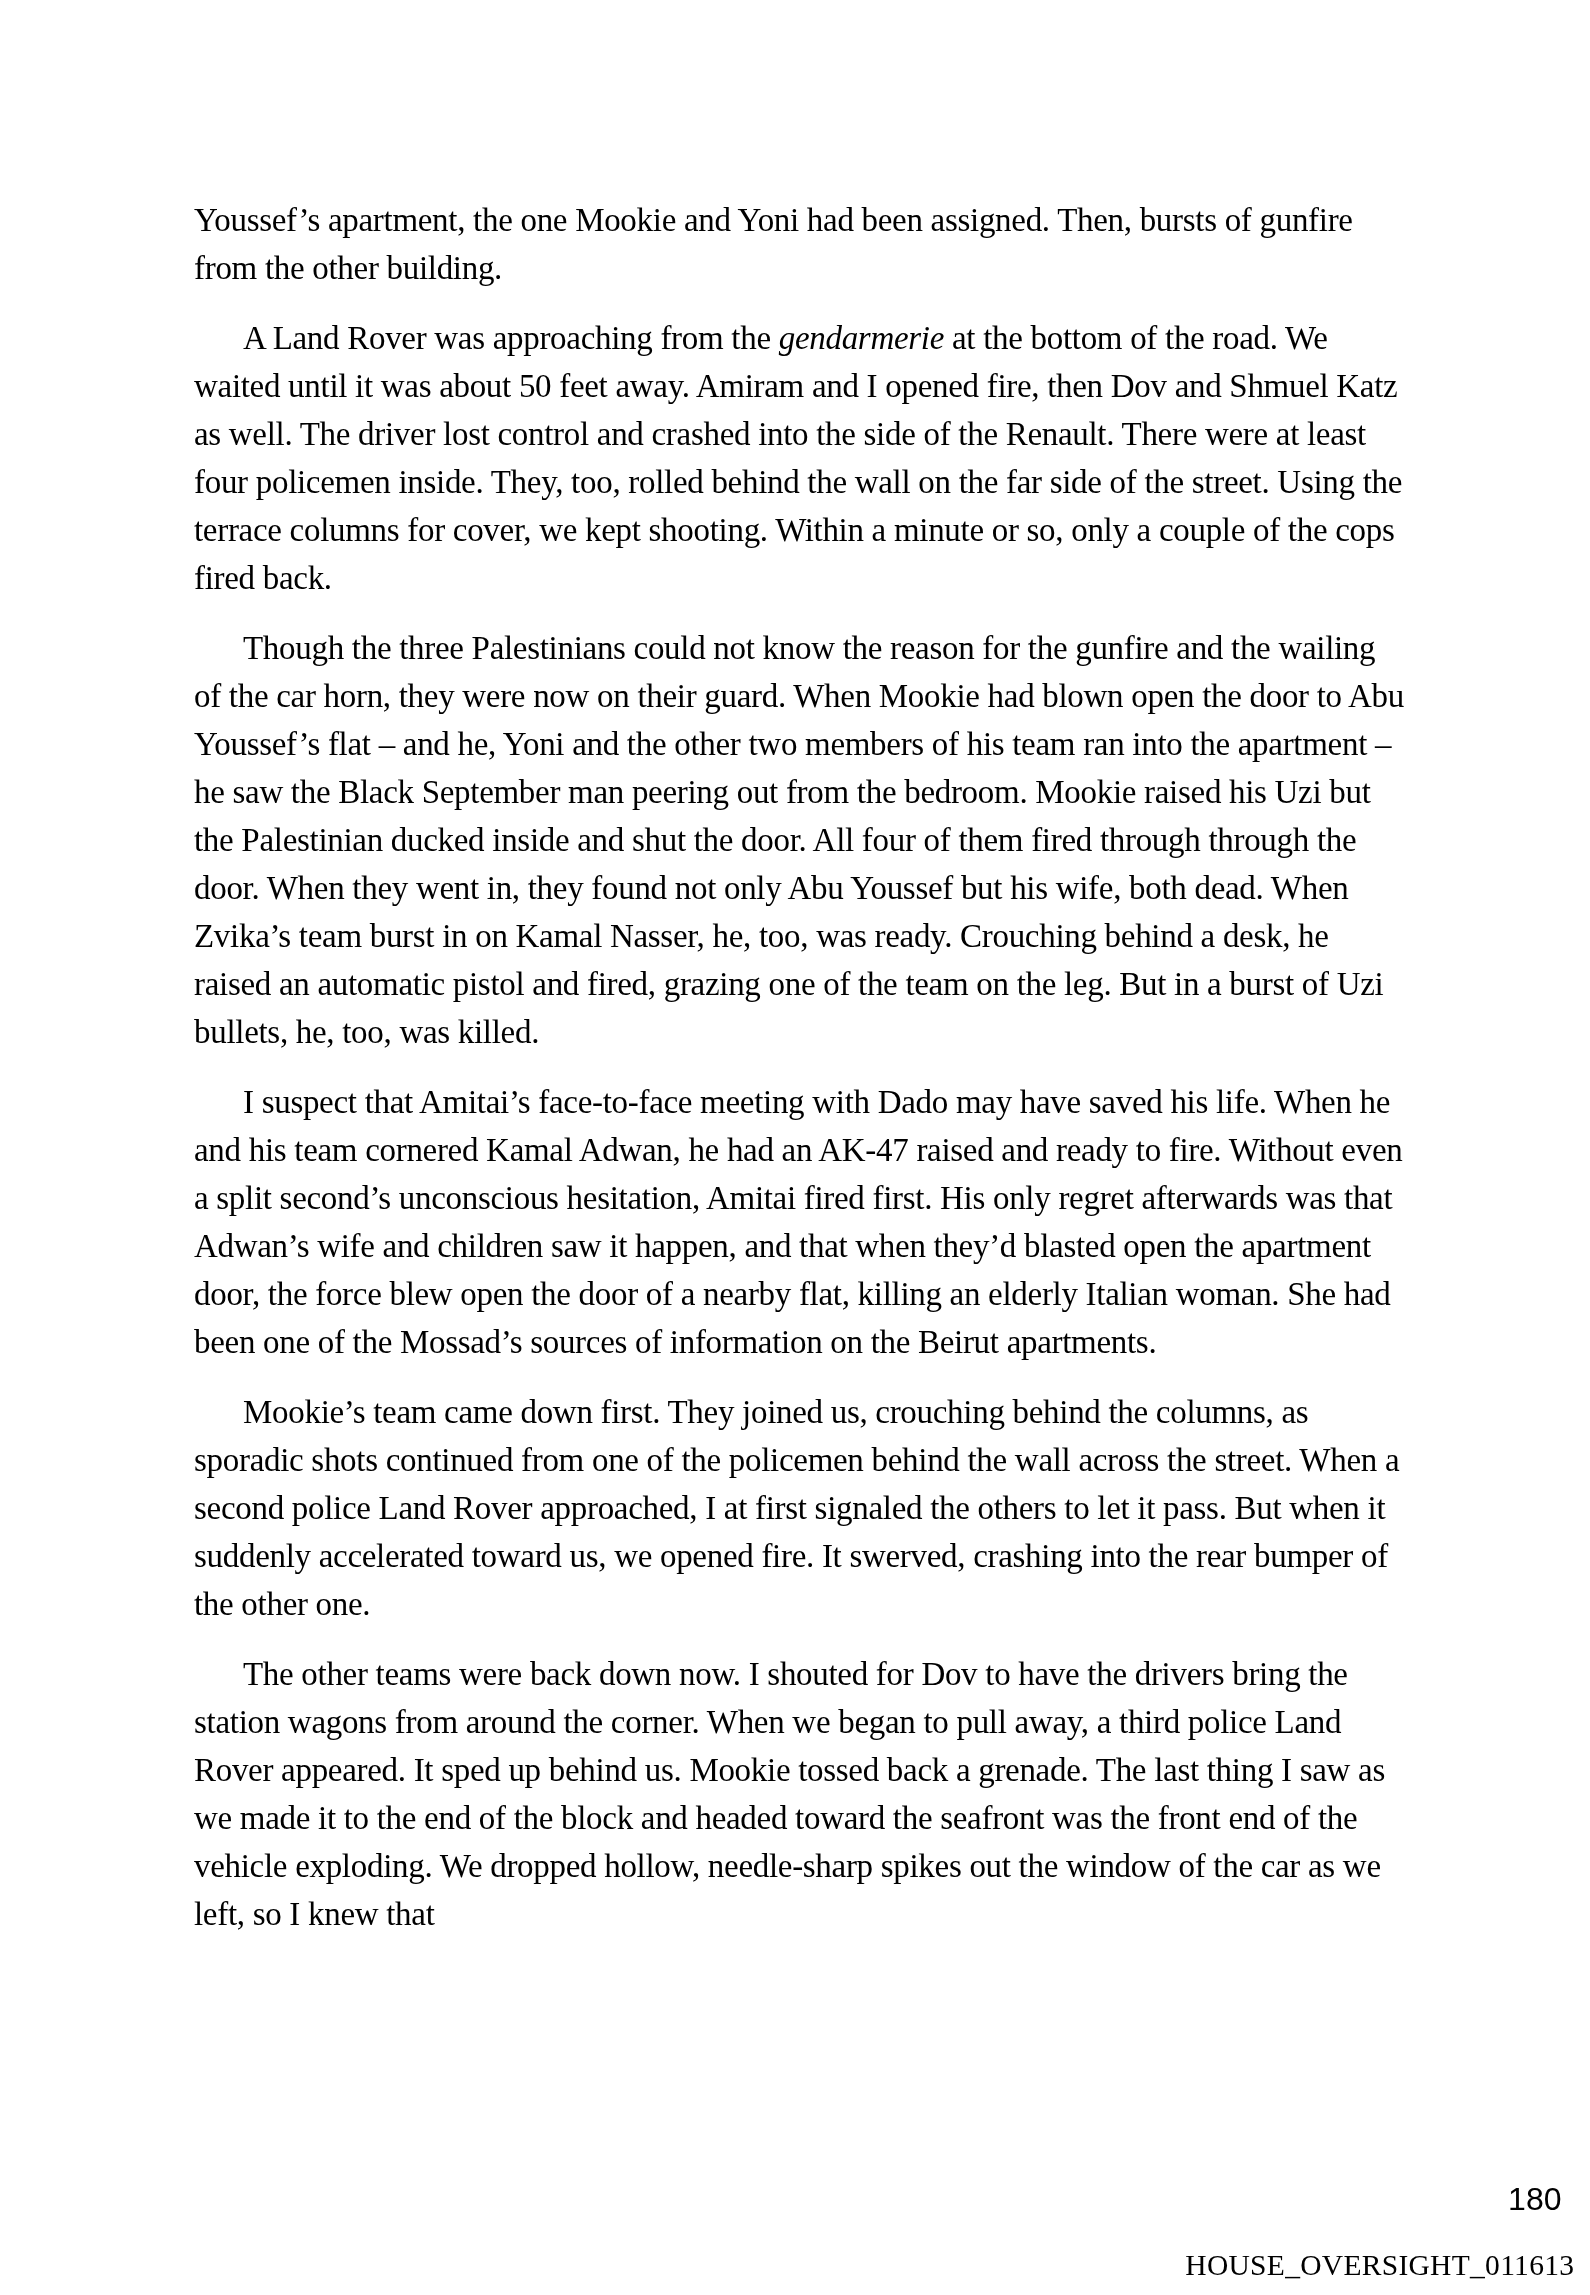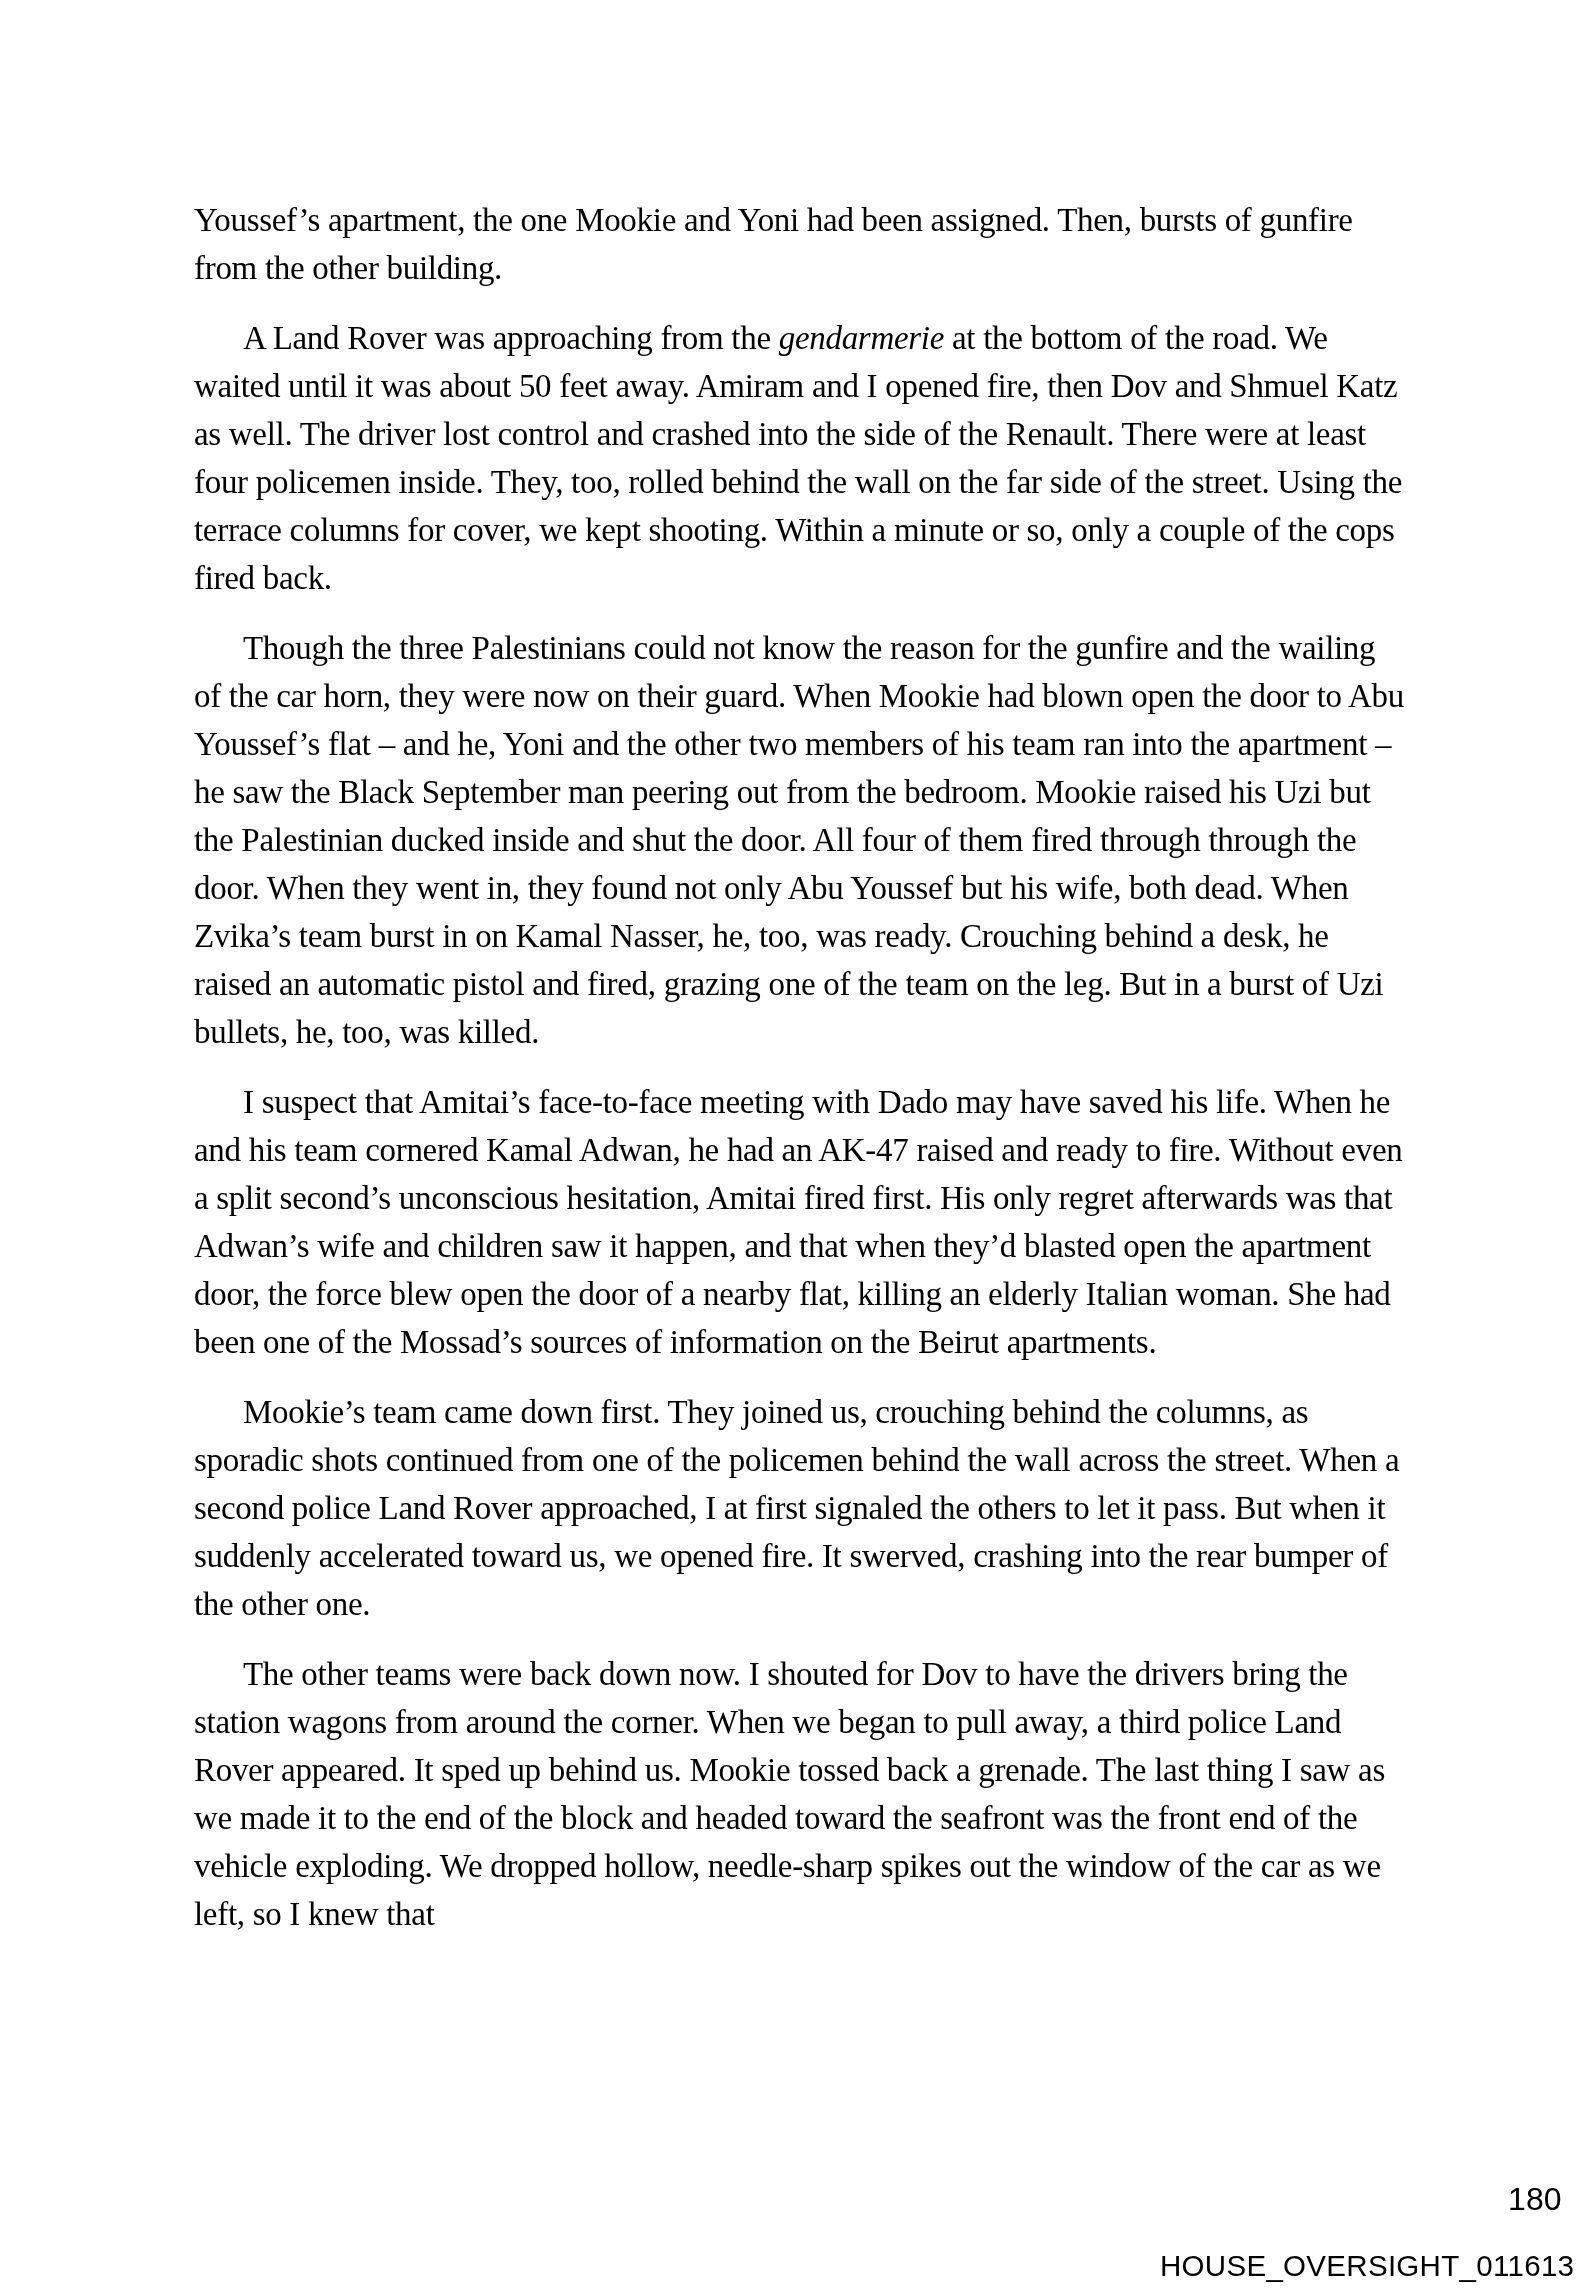--- a/index.html
+++ b/index.html
@@ -43,21 +43,21 @@
     right: 29.5px;
     font-family: "Liberation Sans", sans-serif;
     font-size: 32px;
     line-height: 1;
     color: #000000;
   }
   .bates-stamp {
     position: absolute;
     top: 2251px;
     right: 16.7px;
-    font-family: Liberation Sans, sans-serif;
+    font-family: Liberation Serif, serif;
     font-size: 29.5px;
     line-height: 1;
     letter-spacing: 0.3px;
     color: #000000;
   }
 </style>
 </head>
 <body>
 
 <div class="page">

